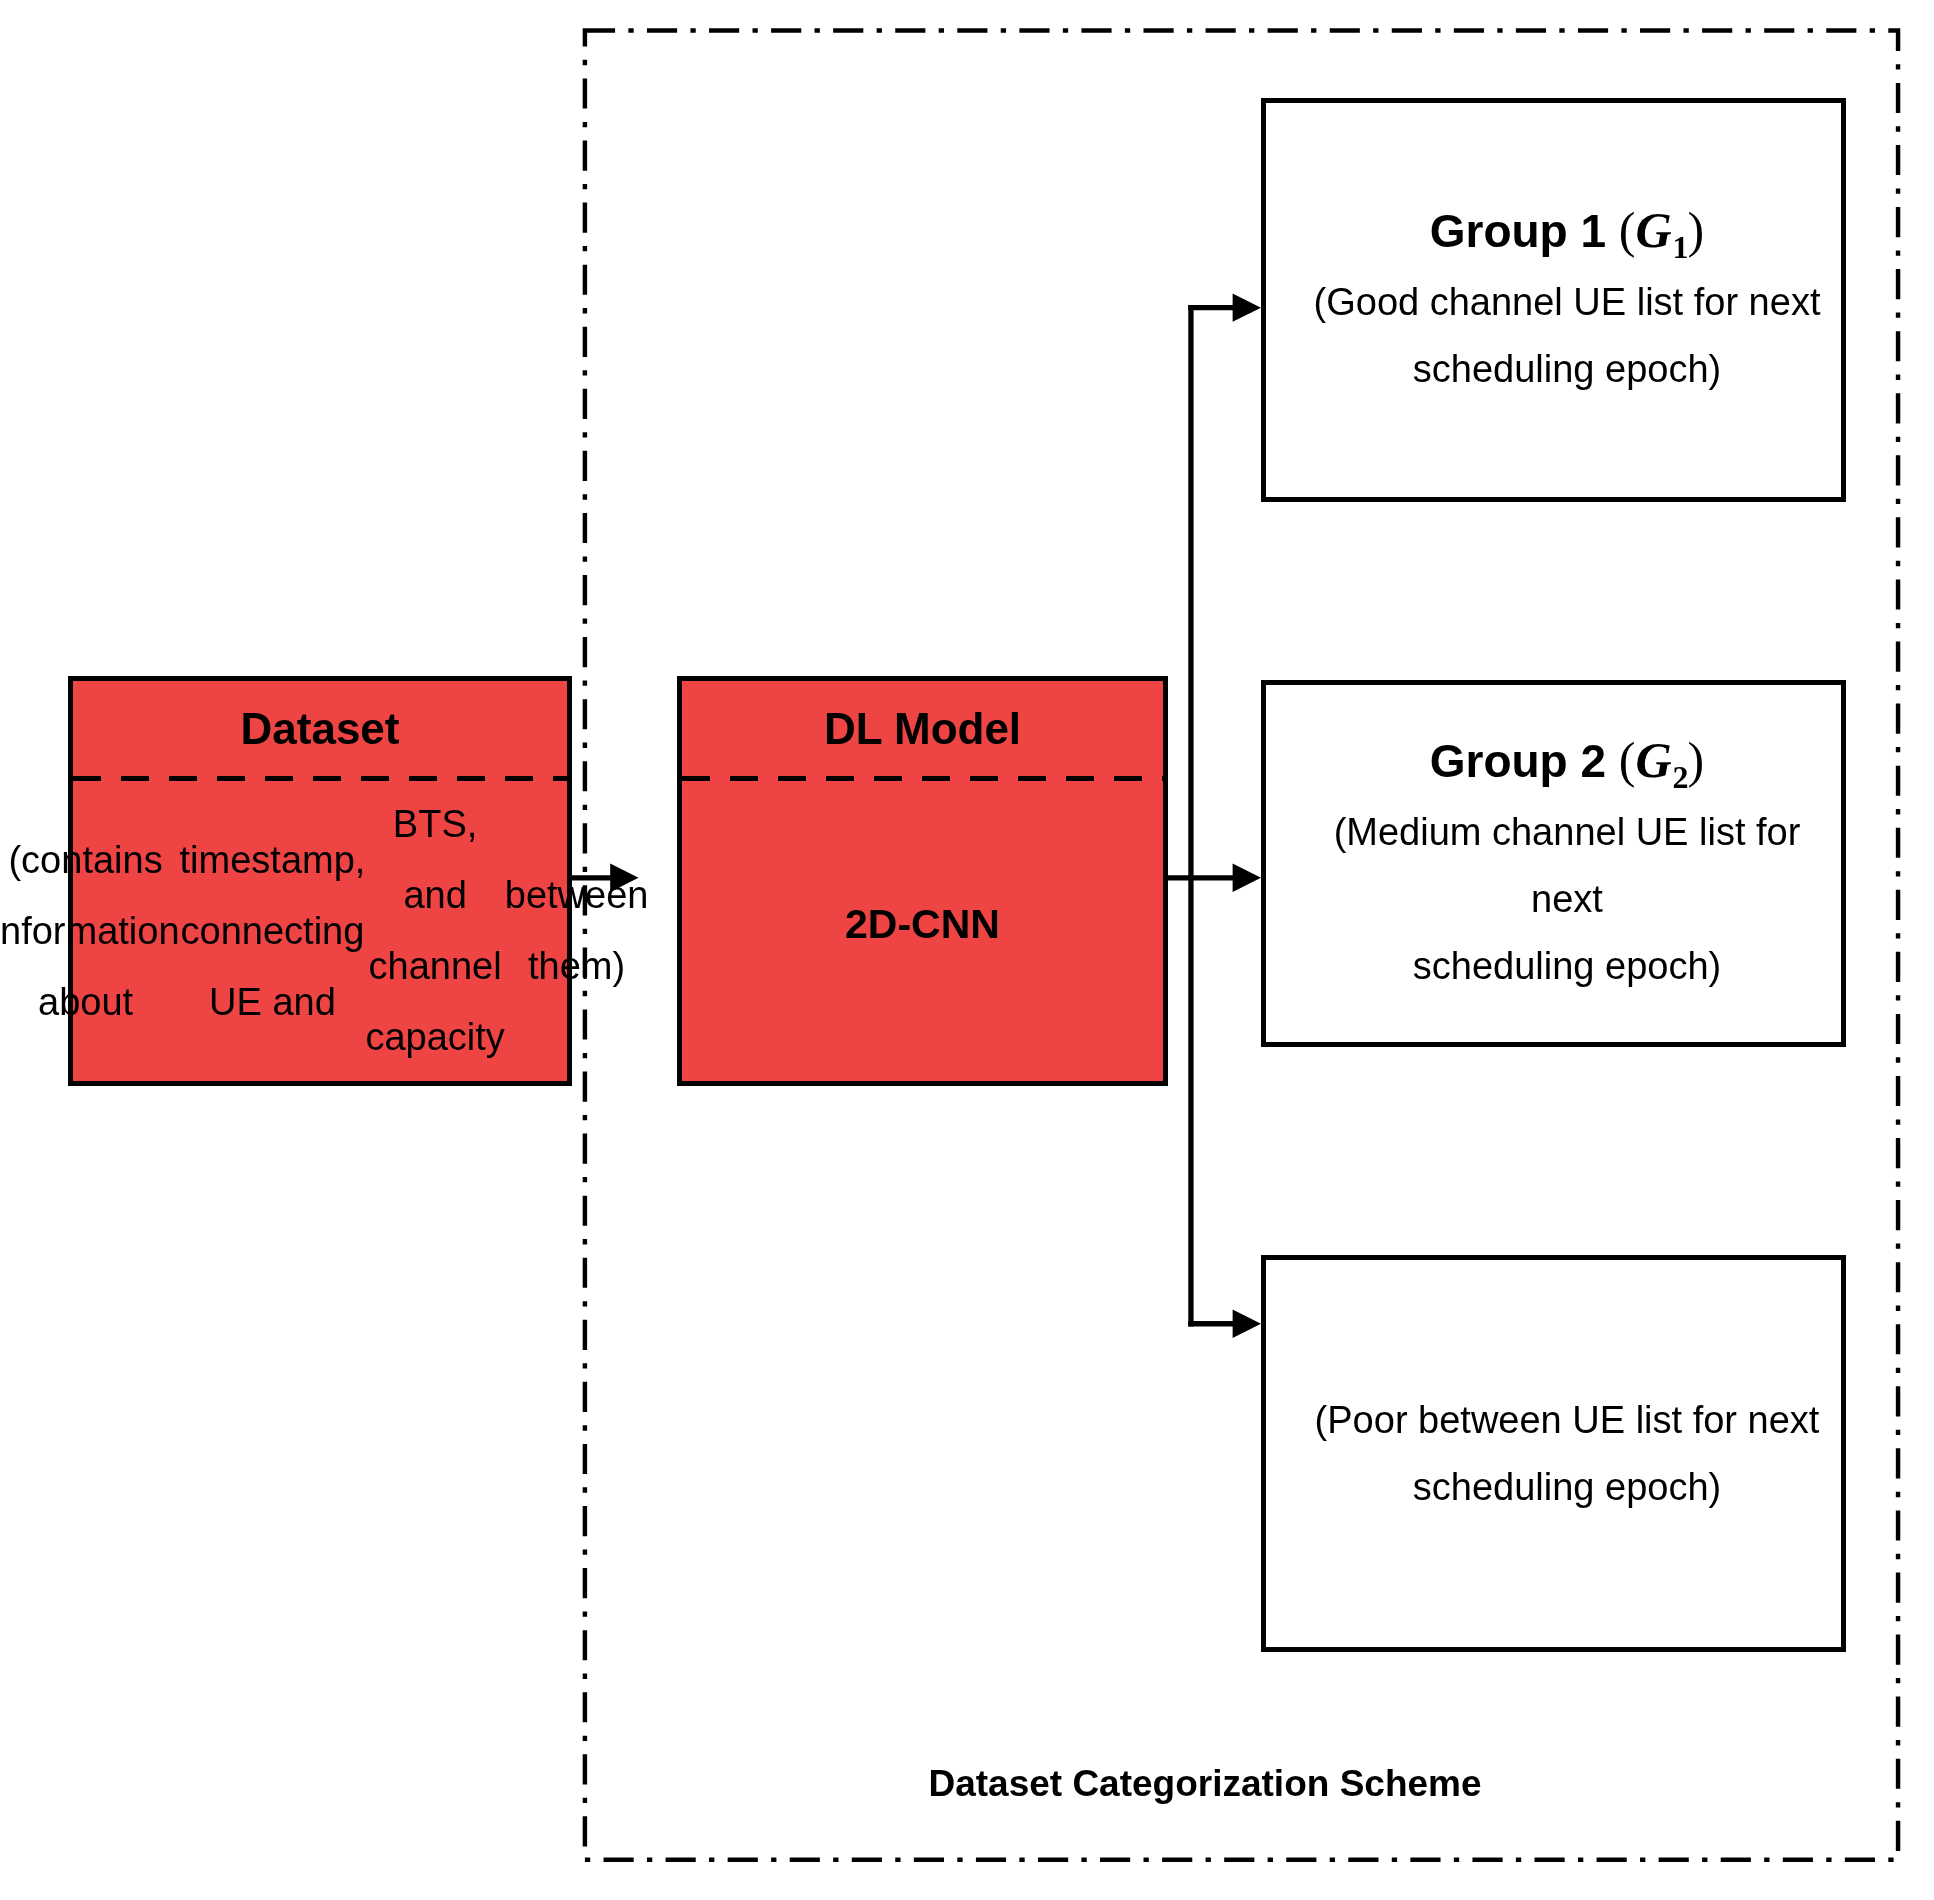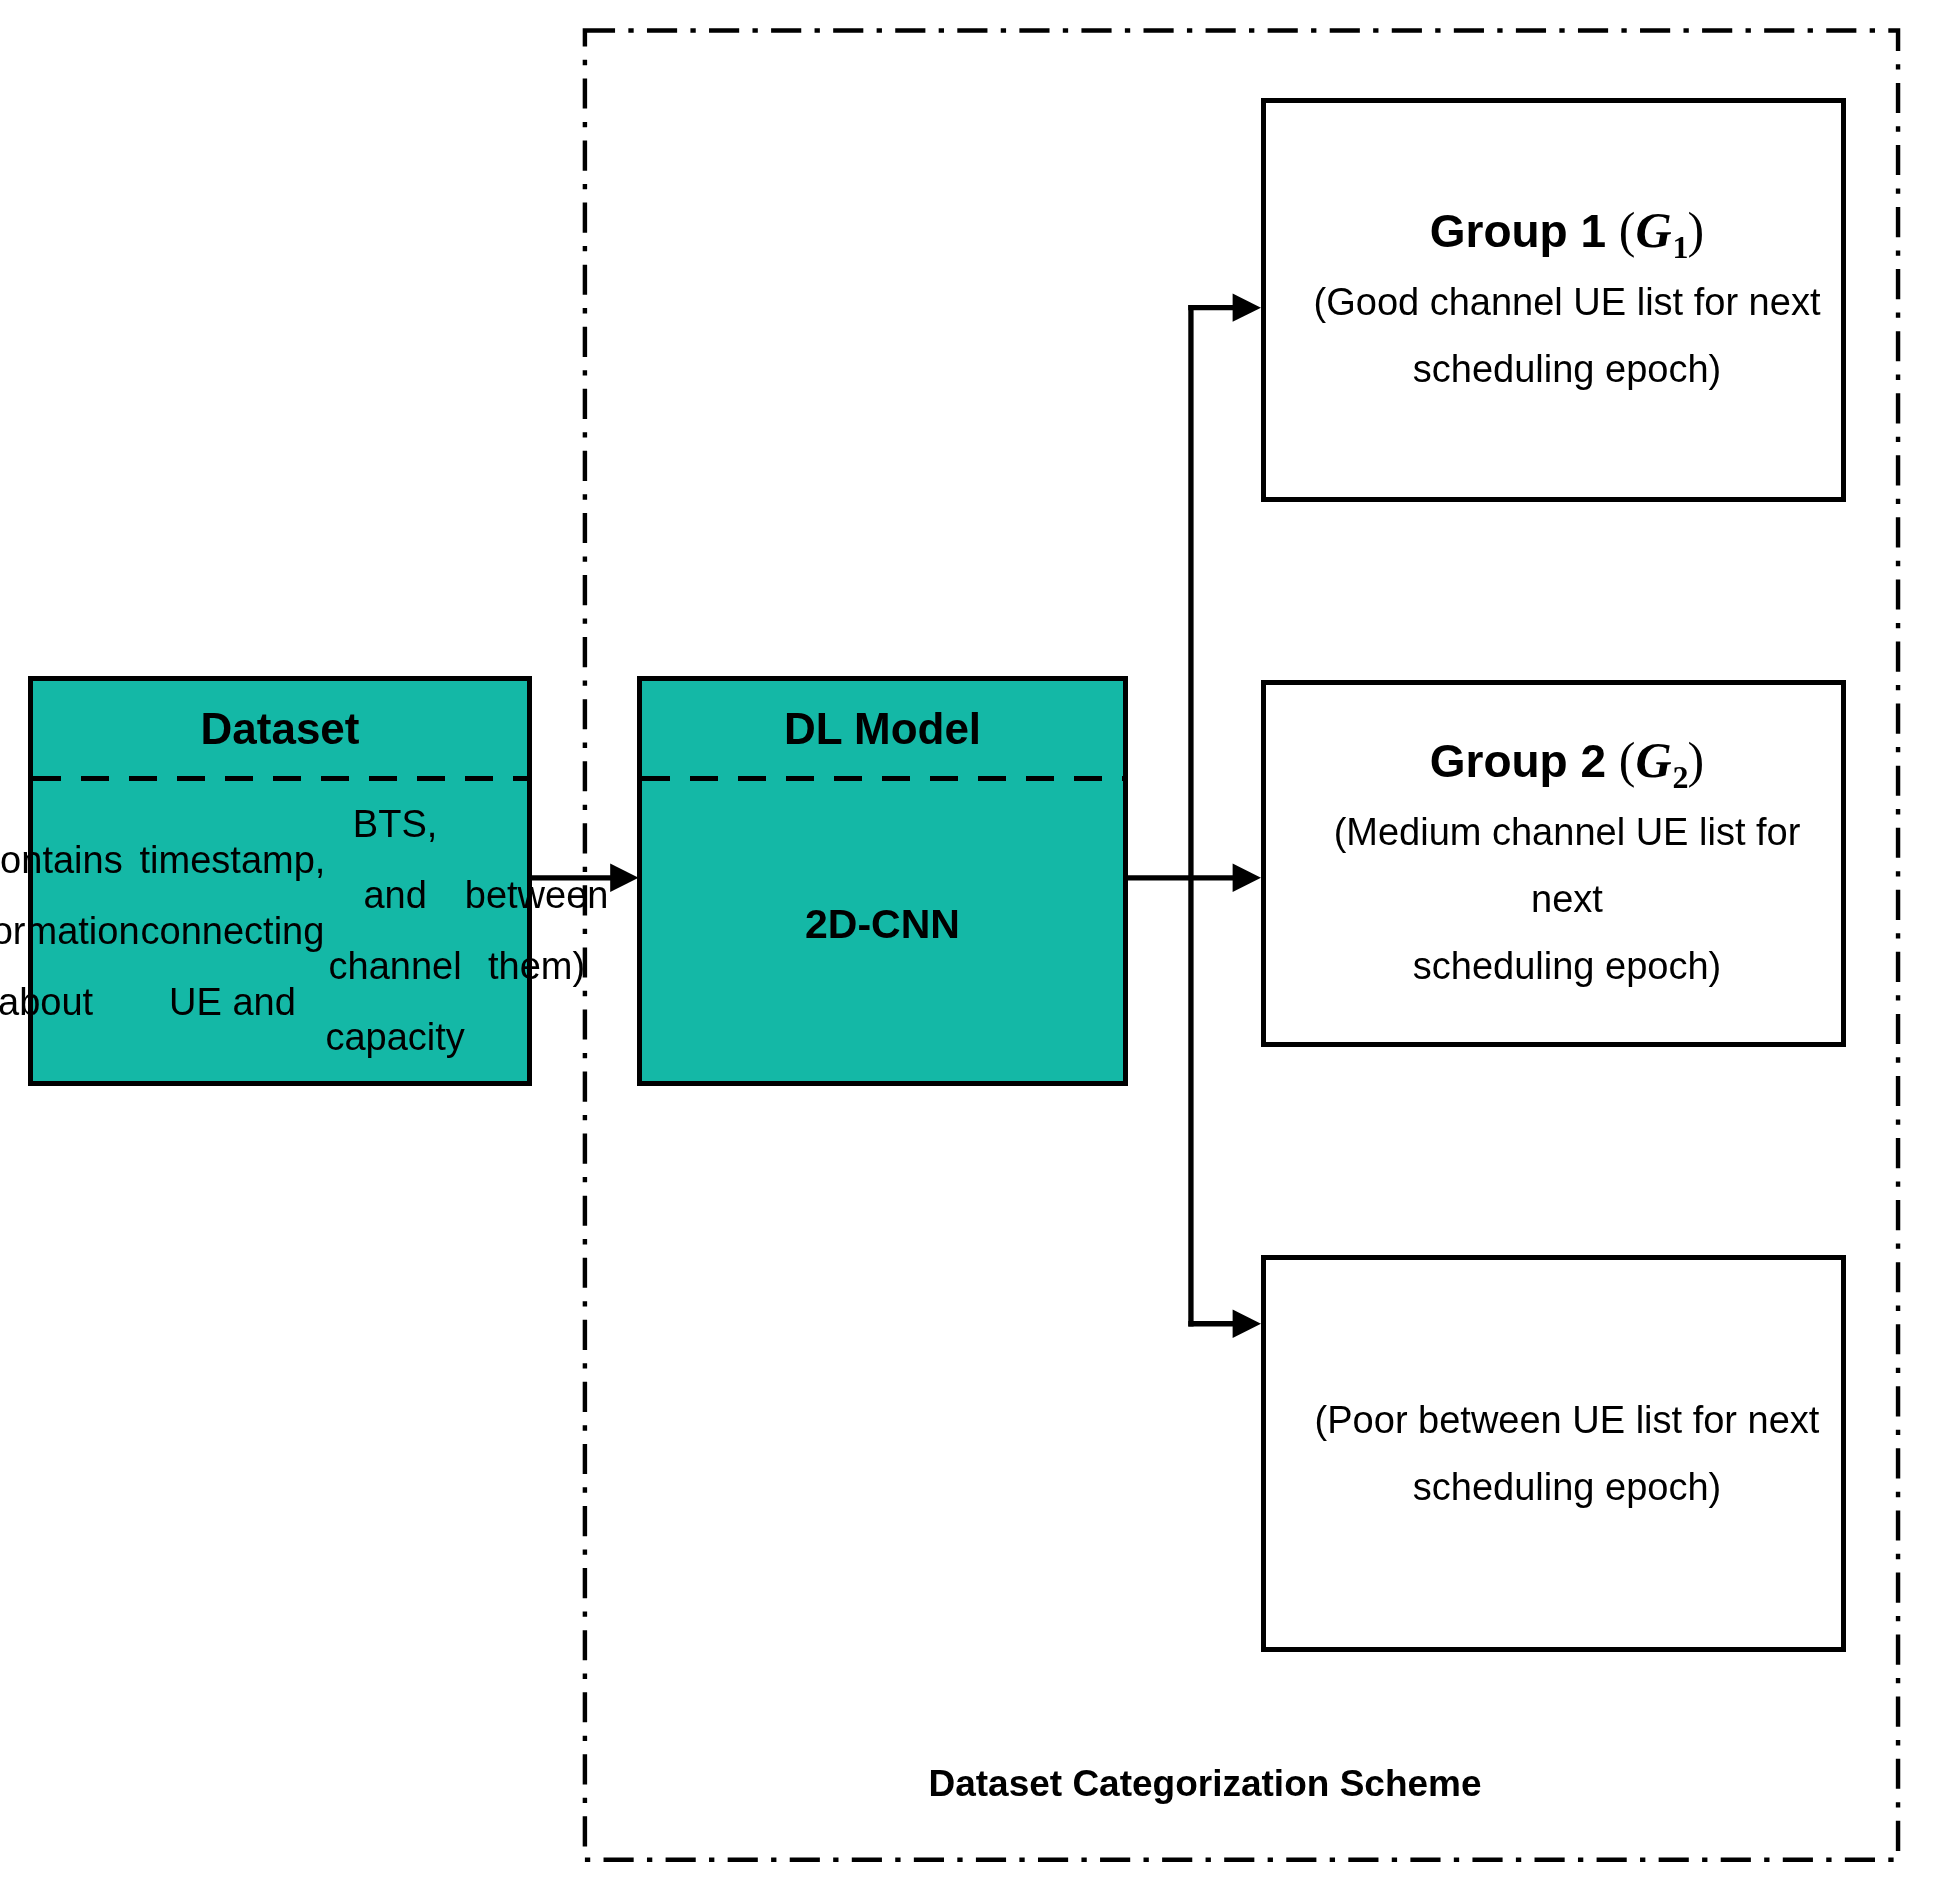--- a/index.html
+++ b/index.html
@@ -9,24 +9,25 @@
     background:#ffffff;
     font-family:"Liberation Sans", sans-serif;
     color:#000000;
     overflow:hidden;
   }
   svg.lines{position:absolute;left:0;top:0;width:1935px;height:1901px;}
 
   .box{
     position:absolute;
     border:5.3px solid #000000;
-    background:#14b8a6;
+    background:#ef4444;
     box-sizing:border-box;
     display:flex;
     flex-direction:column;
+    margin-left:40px;
   }
   .titleband{
     flex:0 0 95px;
     display:flex;align-items:center;justify-content:center;
   }
   .box-title{
     font-weight:bold;
     font-size:44px;
     letter-spacing:0px;
   }

